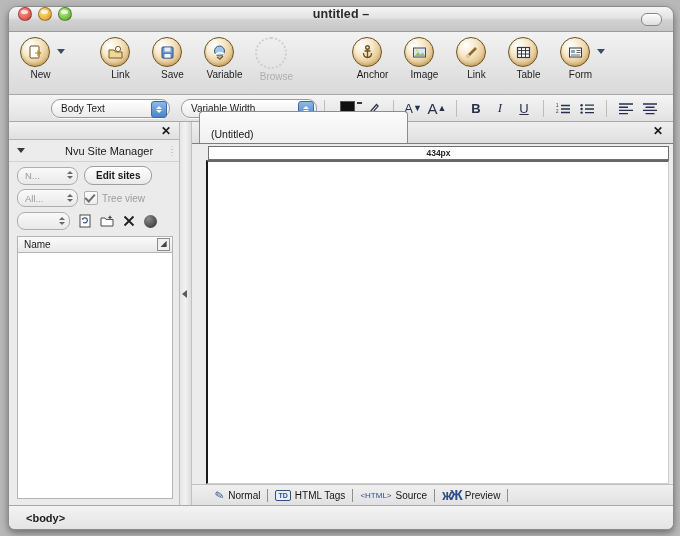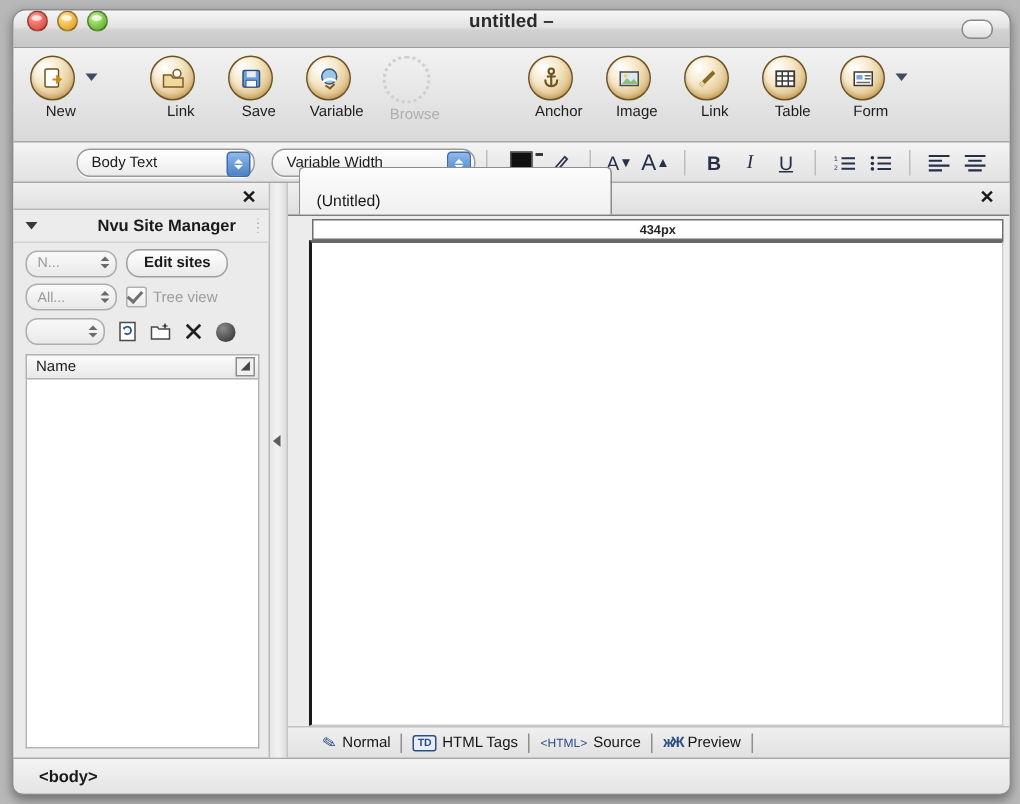--- a/index.html
+++ b/index.html
@@ -196,21 +196,21 @@
     border-bottom: 1px solid #d2d2d2;
     background: #ececec;
   }
   .tri {
     width: 0; height: 0;
     border-left: 4.5px solid transparent;
     border-right: 4.5px solid transparent;
     border-top: 5.5px solid #3a3a3a;
     margin-right: 6px;
   }
-  .sbtitle { font-size: 11px; font-weight: bold; color: #1a1a1a; padding-left: 34px; }
+  .sbtitle { font-size: 11px; font-weight: normal; color: #1a1a1a; padding-left: 34px; }
   .grip { margin-left: auto; margin-right: 6px; line-height: 3px; font-size: 7px; color: #9a9a9a; letter-spacing: 0; }
   .grip div { height: 3px; }
 
   .sbrow { display: flex; align-items: center; padding: 4px 6px 0 8px; gap: 6px; }
   .minipop {
     height: 16px;
     border: 1px solid #aeaeae; border-radius: 8px;
     background: linear-gradient(to bottom,#f9f9f9,#e9e9e9);
     display: flex; align-items: center;
     font-size: 9.5px; color: #9a9a9a;
@@ -363,21 +363,21 @@
   .vtab.active { font-weight: normal; }
   .vsep { width: 1px; height: 13px; background: #8e8e8e; }
   .tagicon {
     font-size: 7px; font-weight: bold;
     border: 1px solid #2d4f86; color: #2d4f86;
     background: #e7eefa;
     padding: 0 2px; border-radius: 2px;
     line-height: 9px;
   }
   .srcicon { font-size: 8px; color: #2d4f86; font-family: "Liberation Sans", sans-serif; }
-  .mask { font-size: 10px; color: #2d4f86; letter-spacing: -2px; font-weight: bold; text-align: center; }
+  .mask { font-size: 14px; color: #2d4f86; letter-spacing: -2px; font-weight: bold; text-align: center; }
   .penicon { color: #2d4f86; font-size: 11px; transform: rotate(-12deg); }
 
   
   .statusbar {
     flex: 0 0 23px;
     background: linear-gradient(to bottom,#f3f3f3,#e4e4e4);
     border-top: 1px solid #a9a9a9;
     display: flex; align-items: center;
     padding-left: 17px;
     font-size: 11px; font-weight: bold;

